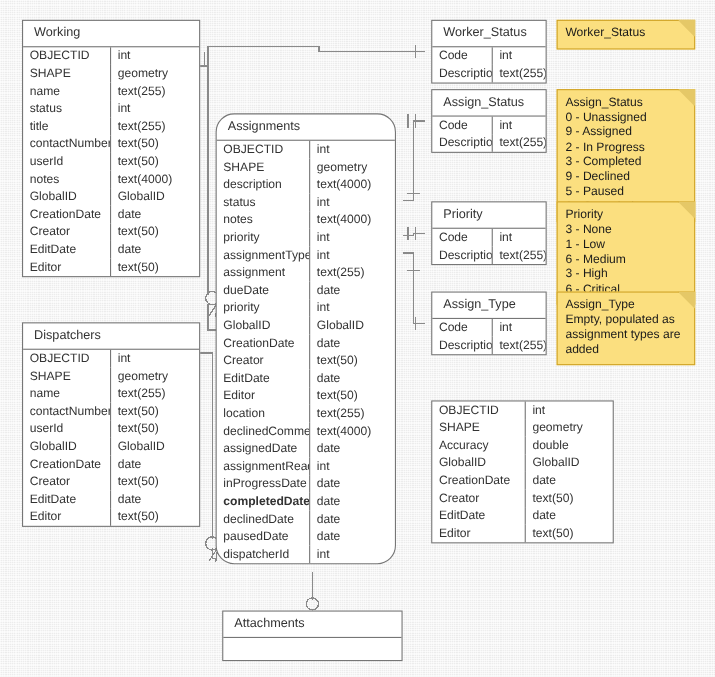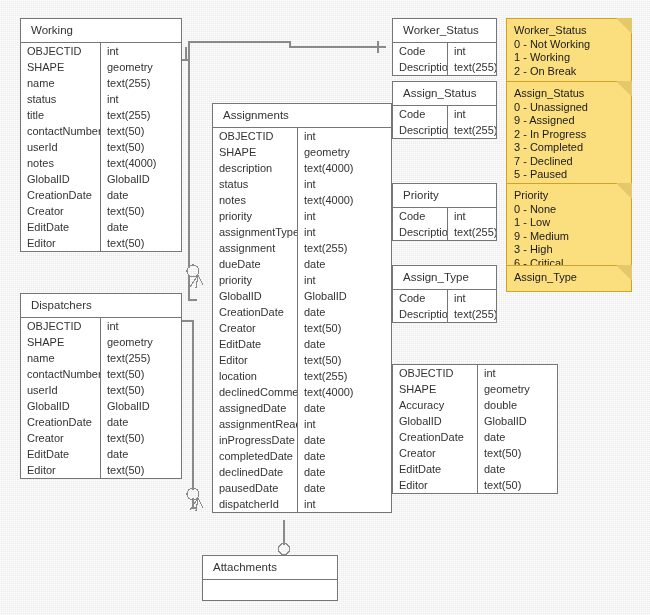--- a/index.html
+++ b/index.html
@@ -195,21 +195,21 @@
           <span class="fname" style="width: 80px;">EditDate</span>
           <span class="ftype">date</span>
         </div>
         <div class="row">
           <span class="fname" style="width: 80px;">Editor</span>
           <span class="ftype">text(50)</span>
         </div>
       </div>
   </div>
 
-  <div class="entity" id="e-assignments" style="left:212px;top:103px;width:180px;">
+  <div class="entity" id="e-assignments" style="left:196px;top:103px;width:164px;border-radius:17px;">
     <div class="ent-title">Assignments</div>
     <div class="ent-body">
         <div class="row">
           <span class="fname" style="width: 85px;">OBJECTID</span>
           <span class="ftype">int</span>
         </div>
         <div class="row">
           <span class="fname" style="width: 85px;">SHAPE</span>
           <span class="ftype">geometry</span>
         </div>
@@ -279,21 +279,21 @@
         </div>
         <div class="row">
           <span class="fname" style="width: 85px;">assignmentRead</span>
           <span class="ftype">int</span>
         </div>
         <div class="row">
           <span class="fname" style="width: 85px;">inProgressDate</span>
           <span class="ftype">date</span>
         </div>
         <div class="row">
-          <span class="fname" style="width: 85px;">completedDate</span>
+          <span class="fname" style="width: 85px; font-weight: bold;">completedDate</span>
           <span class="ftype">date</span>
         </div>
         <div class="row">
           <span class="fname" style="width: 85px;">declinedDate</span>
           <span class="ftype">date</span>
         </div>
         <div class="row">
           <span class="fname" style="width: 85px;">pausedDate</span>
           <span class="ftype">date</span>
         </div>
@@ -390,45 +390,45 @@
           <span class="fname" style="width: 85px;">EditDate</span>
           <span class="ftype">date</span>
         </div>
         <div class="row">
           <span class="fname" style="width: 85px;">Editor</span>
           <span class="ftype">text(50)</span>
         </div>
       </div>
   </div>
 
-  <div class="entity" id="e-attachments" style="left:202px;top:555px;width:136px;">
+  <div class="entity" id="e-attachments" style="left:202px;top:555px;width:164px;">
     <div class="ent-title">Attachments</div>
     <div class="ent-body">
         <div class="row empty">
           <span class="fname" style="width: 85px;"></span>
         </div>
       </div>
   </div>
 
   <div class="note" id="n-worker-status" style="left:506px;top:18px;width:126px;">
     <span class="corner"></span>
     <span class="ntitle">Worker_Status</span>
-    <span class="nlines"><span class="nline">0 - Not Working</span><span class="nline">1 - Working</span><span class="nline">2 - On Break</span></span>
   </div>
 
   <div class="note" id="n-assign-status" style="left:506px;top:81px;width:126px;">
     <span class="corner"></span>
     <span class="ntitle">Assign_Status</span>
-    <span class="nlines"><span class="nline">0 - Unassigned</span><span class="nline">9 - Assigned</span><span class="nline">2 - In Progress</span><span class="nline">3 - Completed</span><span class="nline">7 - Declined</span><span class="nline">5 - Paused</span><span class="nline">6 - Canceled</span></span>
+    <span class="nlines"><span class="nline">0 - Unassigned</span><span class="nline">9 - Assigned</span><span class="nline">2 - In Progress</span><span class="nline">3 - Completed</span><span class="nline">9 - Declined</span><span class="nline">5 - Paused</span><span class="nline">6 - Canceled</span></span>
   </div>
 
   <div class="note" id="n-priority" style="left:506px;top:183px;width:126px;">
     <span class="corner"></span>
     <span class="ntitle">Priority</span>
-    <span class="nlines"><span class="nline">0 - None</span><span class="nline">1 - Low</span><span class="nline">9 - Medium</span><span class="nline">3 - High</span><span class="nline">6 - Critical</span></span>
+    <span class="nlines"><span class="nline">3 - None</span><span class="nline">1 - Low</span><span class="nline">6 - Medium</span><span class="nline">3 - High</span><span class="nline">6 - Critical</span></span>
   </div>
 
   <div class="note" id="n-assign-type" style="left:506px;top:265px;width:126px;">
     <span class="corner"></span>
     <span class="ntitle">Assign_Type</span>
+    <span class="nlines"><span class="nline">Empty, populated as</span><span class="nline">assignment types are added</span></span>
   </div>
 
 </div>
 
 </body></html>

